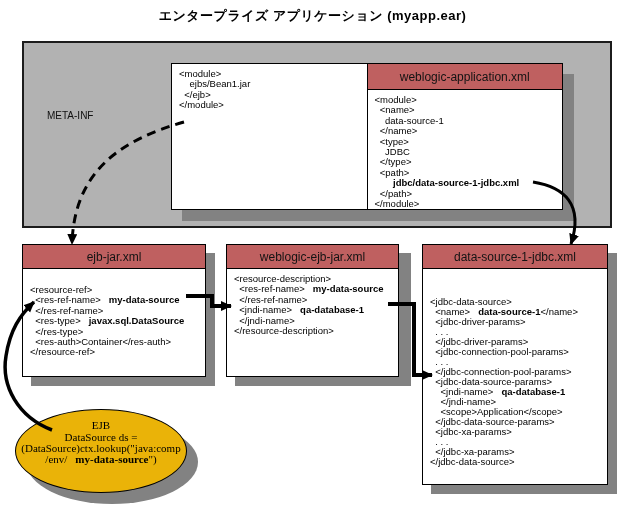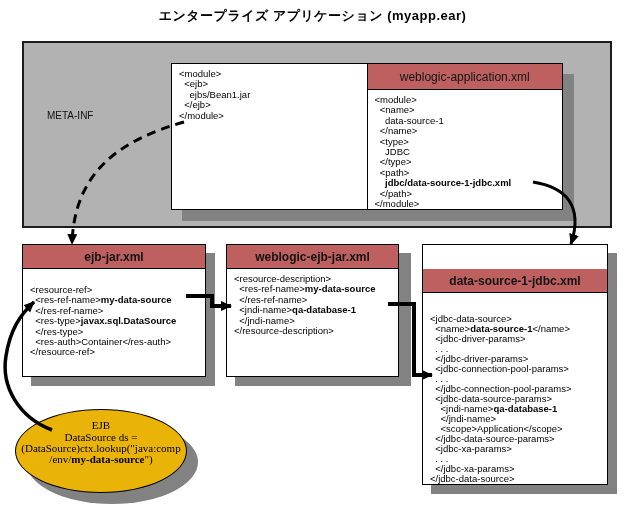--- a/index.html
+++ b/index.html
@@ -19,31 +19,31 @@
   .panelpair { position:absolute; left:171px; top:63px; width:392px; height:147px;
                display:flex; border:1px solid #000; background:#fff; }
   .ppcol { flex:1; display:flex; flex-direction:column; background:#fff; }
   .ppcol + .ppcol { border-left:1px solid #000; }
 
   .boxhdr { height:26px; background:var(--header,#bf6060); border-bottom:1px solid #000;
             display:flex; align-items:center; justify-content:center;
             font-size:12px; color:#131313; flex:0 0 auto; }
 
   .code { white-space:pre; font-size:9.5px; line-height:10.4px; padding:5px 0 0 7px; }
-  .code .b, .b { font-weight:bold; }
+  .code .b, .b { font-weight:bold;margin-left:8px; }
 
   .xmlbox { position:absolute; border:1px solid #000; background:#fff;
             display:flex; flex-direction:column; }
-  .xmlbox .boxhdr { height:24px;font-weight:bold; }
+  .xmlbox .boxhdr { height:24px; }
   .box-ejbjar  { left:22px;  top:244px; width:184px; height:133px; }
   .box-wejbjar { left:226px; top:244px; width:173px; height:133px; }
-  .box-ds      { left:422px; top:244px; width:186px; height:241px;justify-content:flex-end; }
+  .box-ds      { left:422px; top:244px; width:186px; height:241px; }
   .box-ejbjar  .code { padding-top:16px; }
   .box-wejbjar .code { }
-  .box-ds      .code { padding-top:21px; line-height:10px; }
+  .box-ds      .code { padding-top:28px; line-height:10px; }
 
   .sh-pair   { left:182px; top:74px;  width:392px; height:147px; }
   .sh-ejbjar { left:31px;  top:253px; width:184px; height:133px; }
   .sh-wejb   { left:235px; top:253px; width:176px; height:133px; }
   .sh-ds     { left:431px; top:253px; width:186px; height:241px; }
 
   .ejb-shadow { position:absolute; left:26px; top:420px; width:172px; height:84px;
                 border-radius:50%; background:var(--shadow,#828282); }
   .ejb { position:absolute; left:15px; top:409px; width:172px; height:84px;
          border-radius:50%; background:#eab308; border:1.5px solid #000;
@@ -64,21 +64,21 @@
   <div class="ear"></div>
   <div class="metainf">META-INF</div>
 
   <div class="shadow sh-pair"></div>
   <div class="shadow sh-ejbjar"></div>
   <div class="shadow sh-wejb"></div>
   <div class="shadow sh-ds"></div>
 
   <div class="panelpair">
     <div class="ppcol">
-      <div class="code"><div><span>&lt;module&gt;</span></div><div><span>  &lt;ejb&gt;</span></div><div><span>    ejbs/Bean1.jar</span></div><div><span>  &lt;/ejb&gt;</span></div><div><span>&lt;/module&gt;</span></div></div>
+      <div class="code"><div><span>&lt;module&gt;</span></div><div><span>    ejbs/Bean1.jar</span></div><div><span>  &lt;/ejb&gt;</span></div><div><span>&lt;/module&gt;</span></div></div>
     </div>
     <div class="ppcol">
       <div class="boxhdr">weblogic-application.xml</div>
       <div class="code"><div><span>&lt;module&gt;</span></div><div><span>  &lt;name&gt;</span></div><div><span>    data-source-1</span></div><div><span>  &lt;/name&gt;</span></div><div><span>  &lt;type&gt;</span></div><div><span>    JDBC</span></div><div><span>  &lt;/type&gt;</span></div><div><span>  &lt;path&gt;</span></div><div><span>    </span><span class="b">jdbc/data-source-1-jdbc.xml</span></div><div><span>  &lt;/path&gt;</span></div><div><span>&lt;/module&gt;</span></div></div>
     </div>
   </div>
 
   <div class="xmlbox box-ejbjar">
     <div class="boxhdr">ejb-jar.xml</div>
     <div class="code"><div><span>&lt;resource-ref&gt;</span></div><div><span>  &lt;res-ref-name&gt;</span><span class="b">my-data-source</span></div><div><span>  &lt;/res-ref-name&gt;</span></div><div><span>  &lt;res-type&gt;</span><span class="b">javax.sql.DataSource</span></div><div><span>  &lt;/res-type&gt;</span></div><div><span>  &lt;res-auth&gt;Container&lt;/res-auth&gt;</span></div><div><span>&lt;/resource-ref&gt;</span></div></div>

